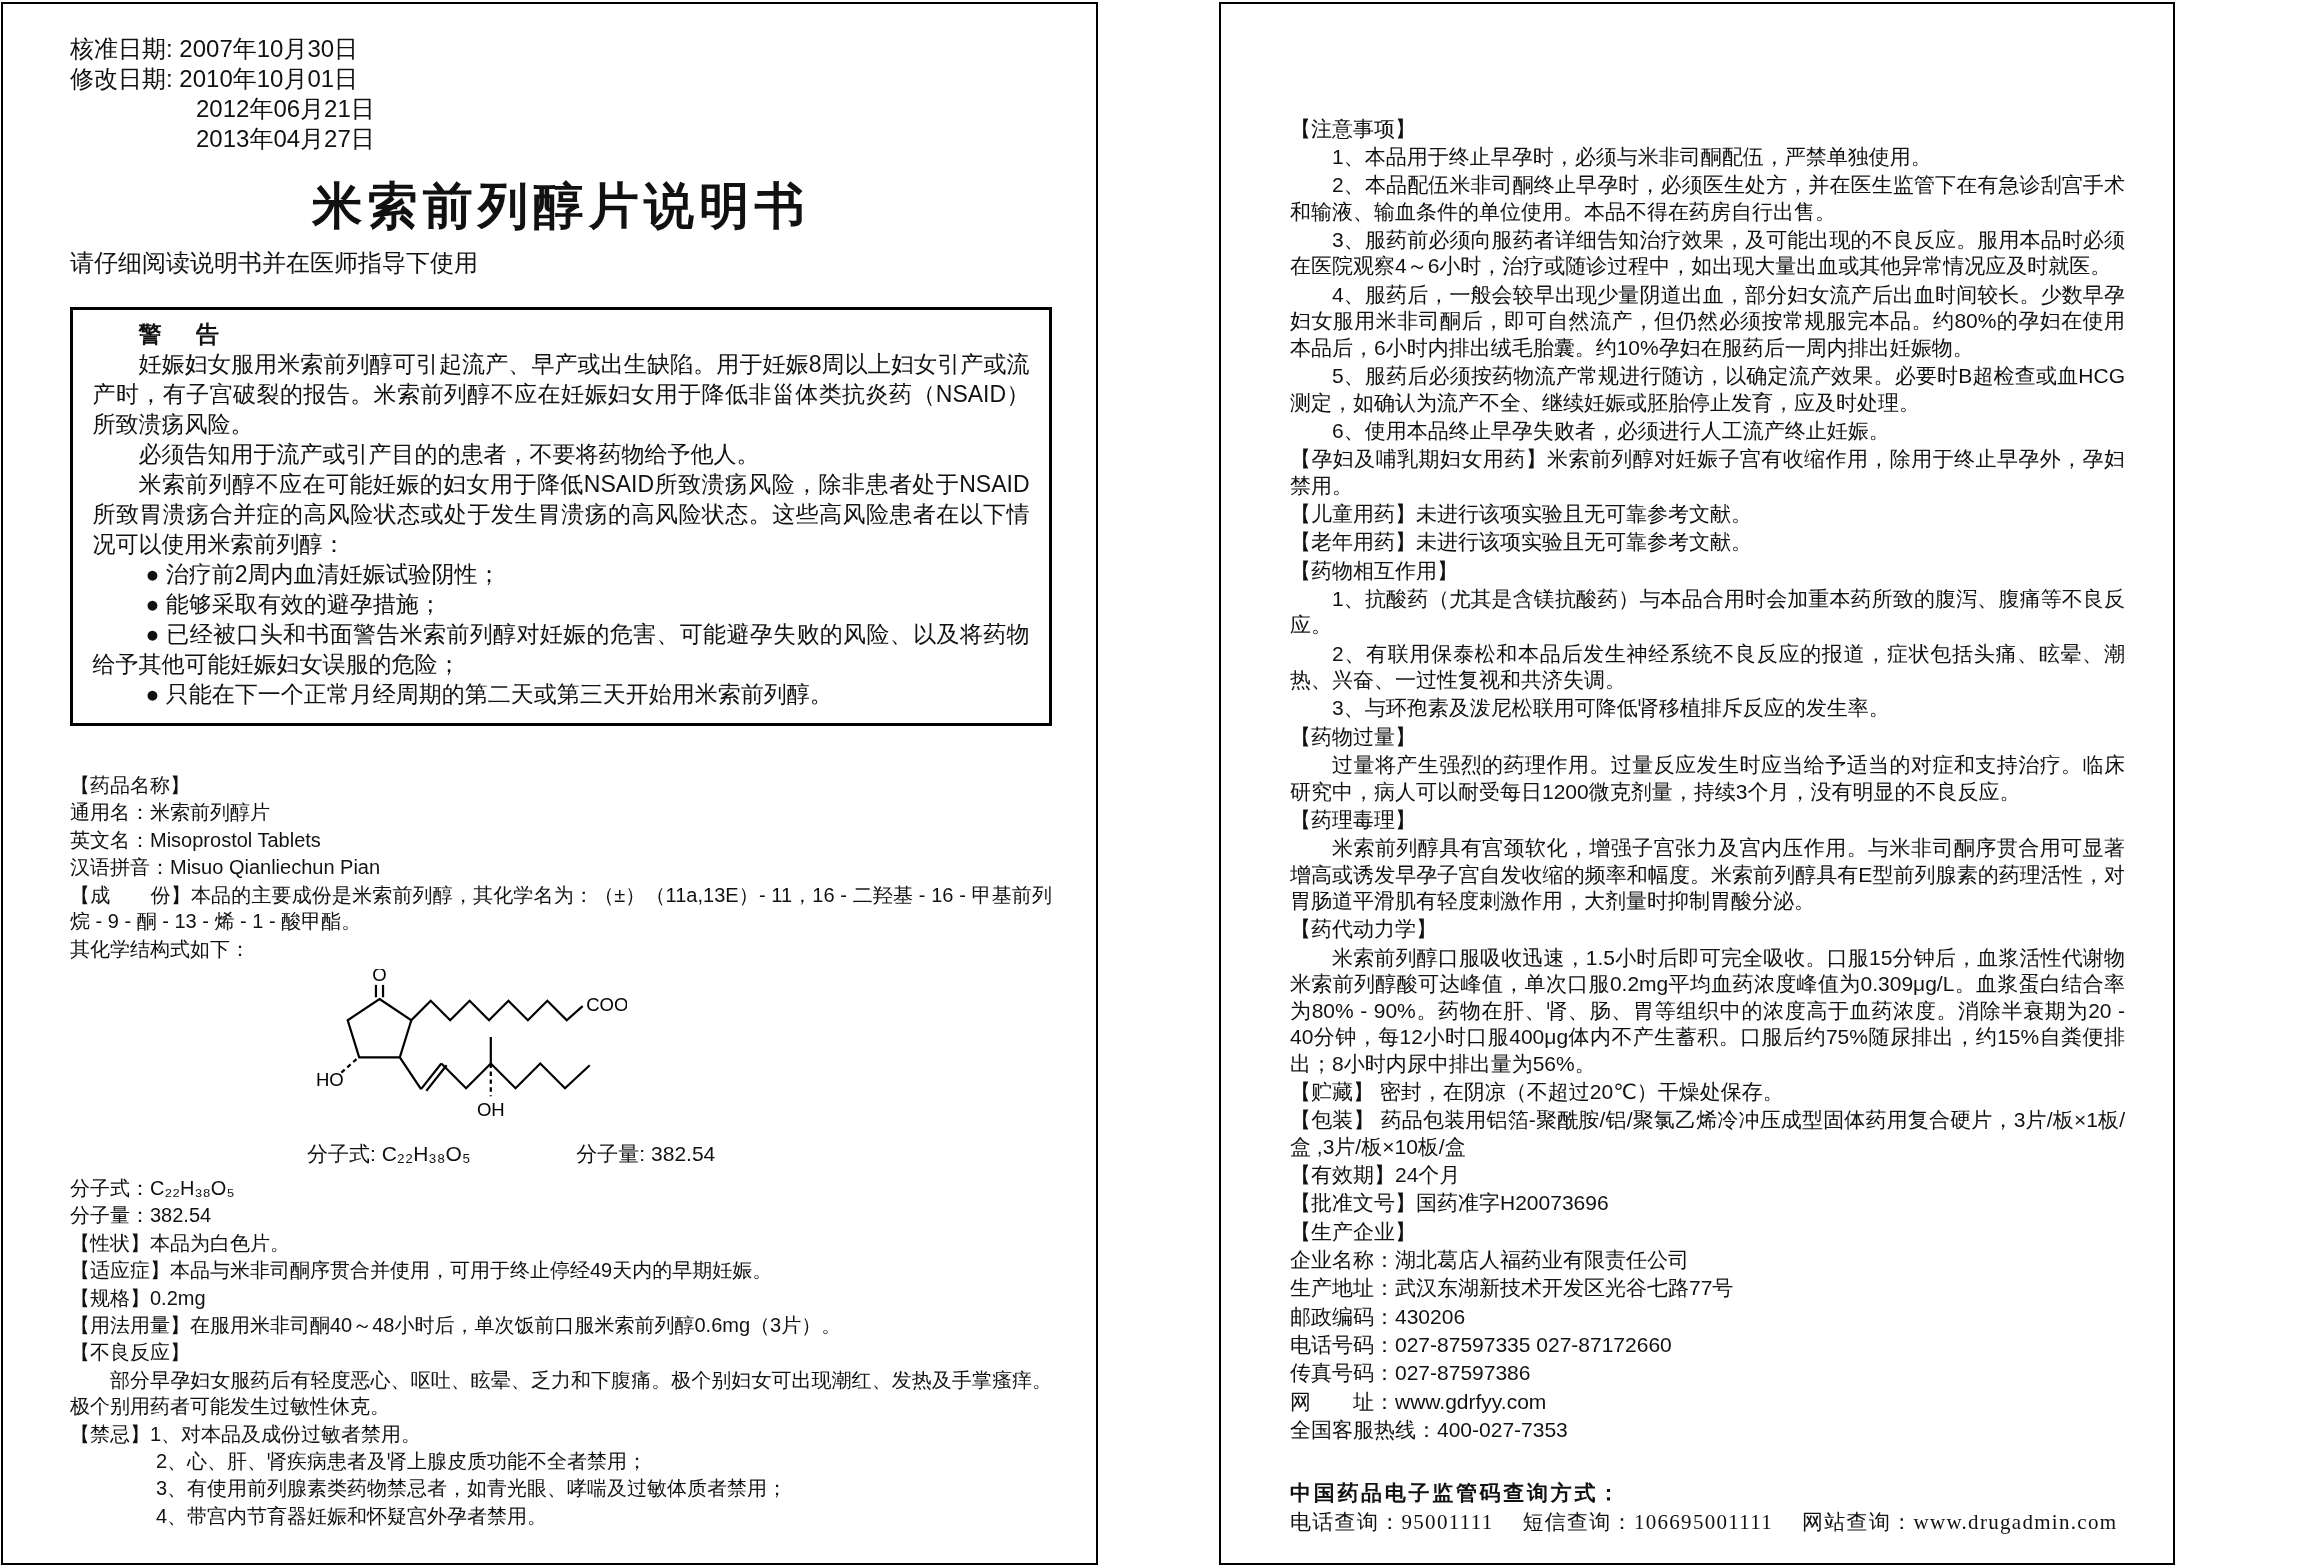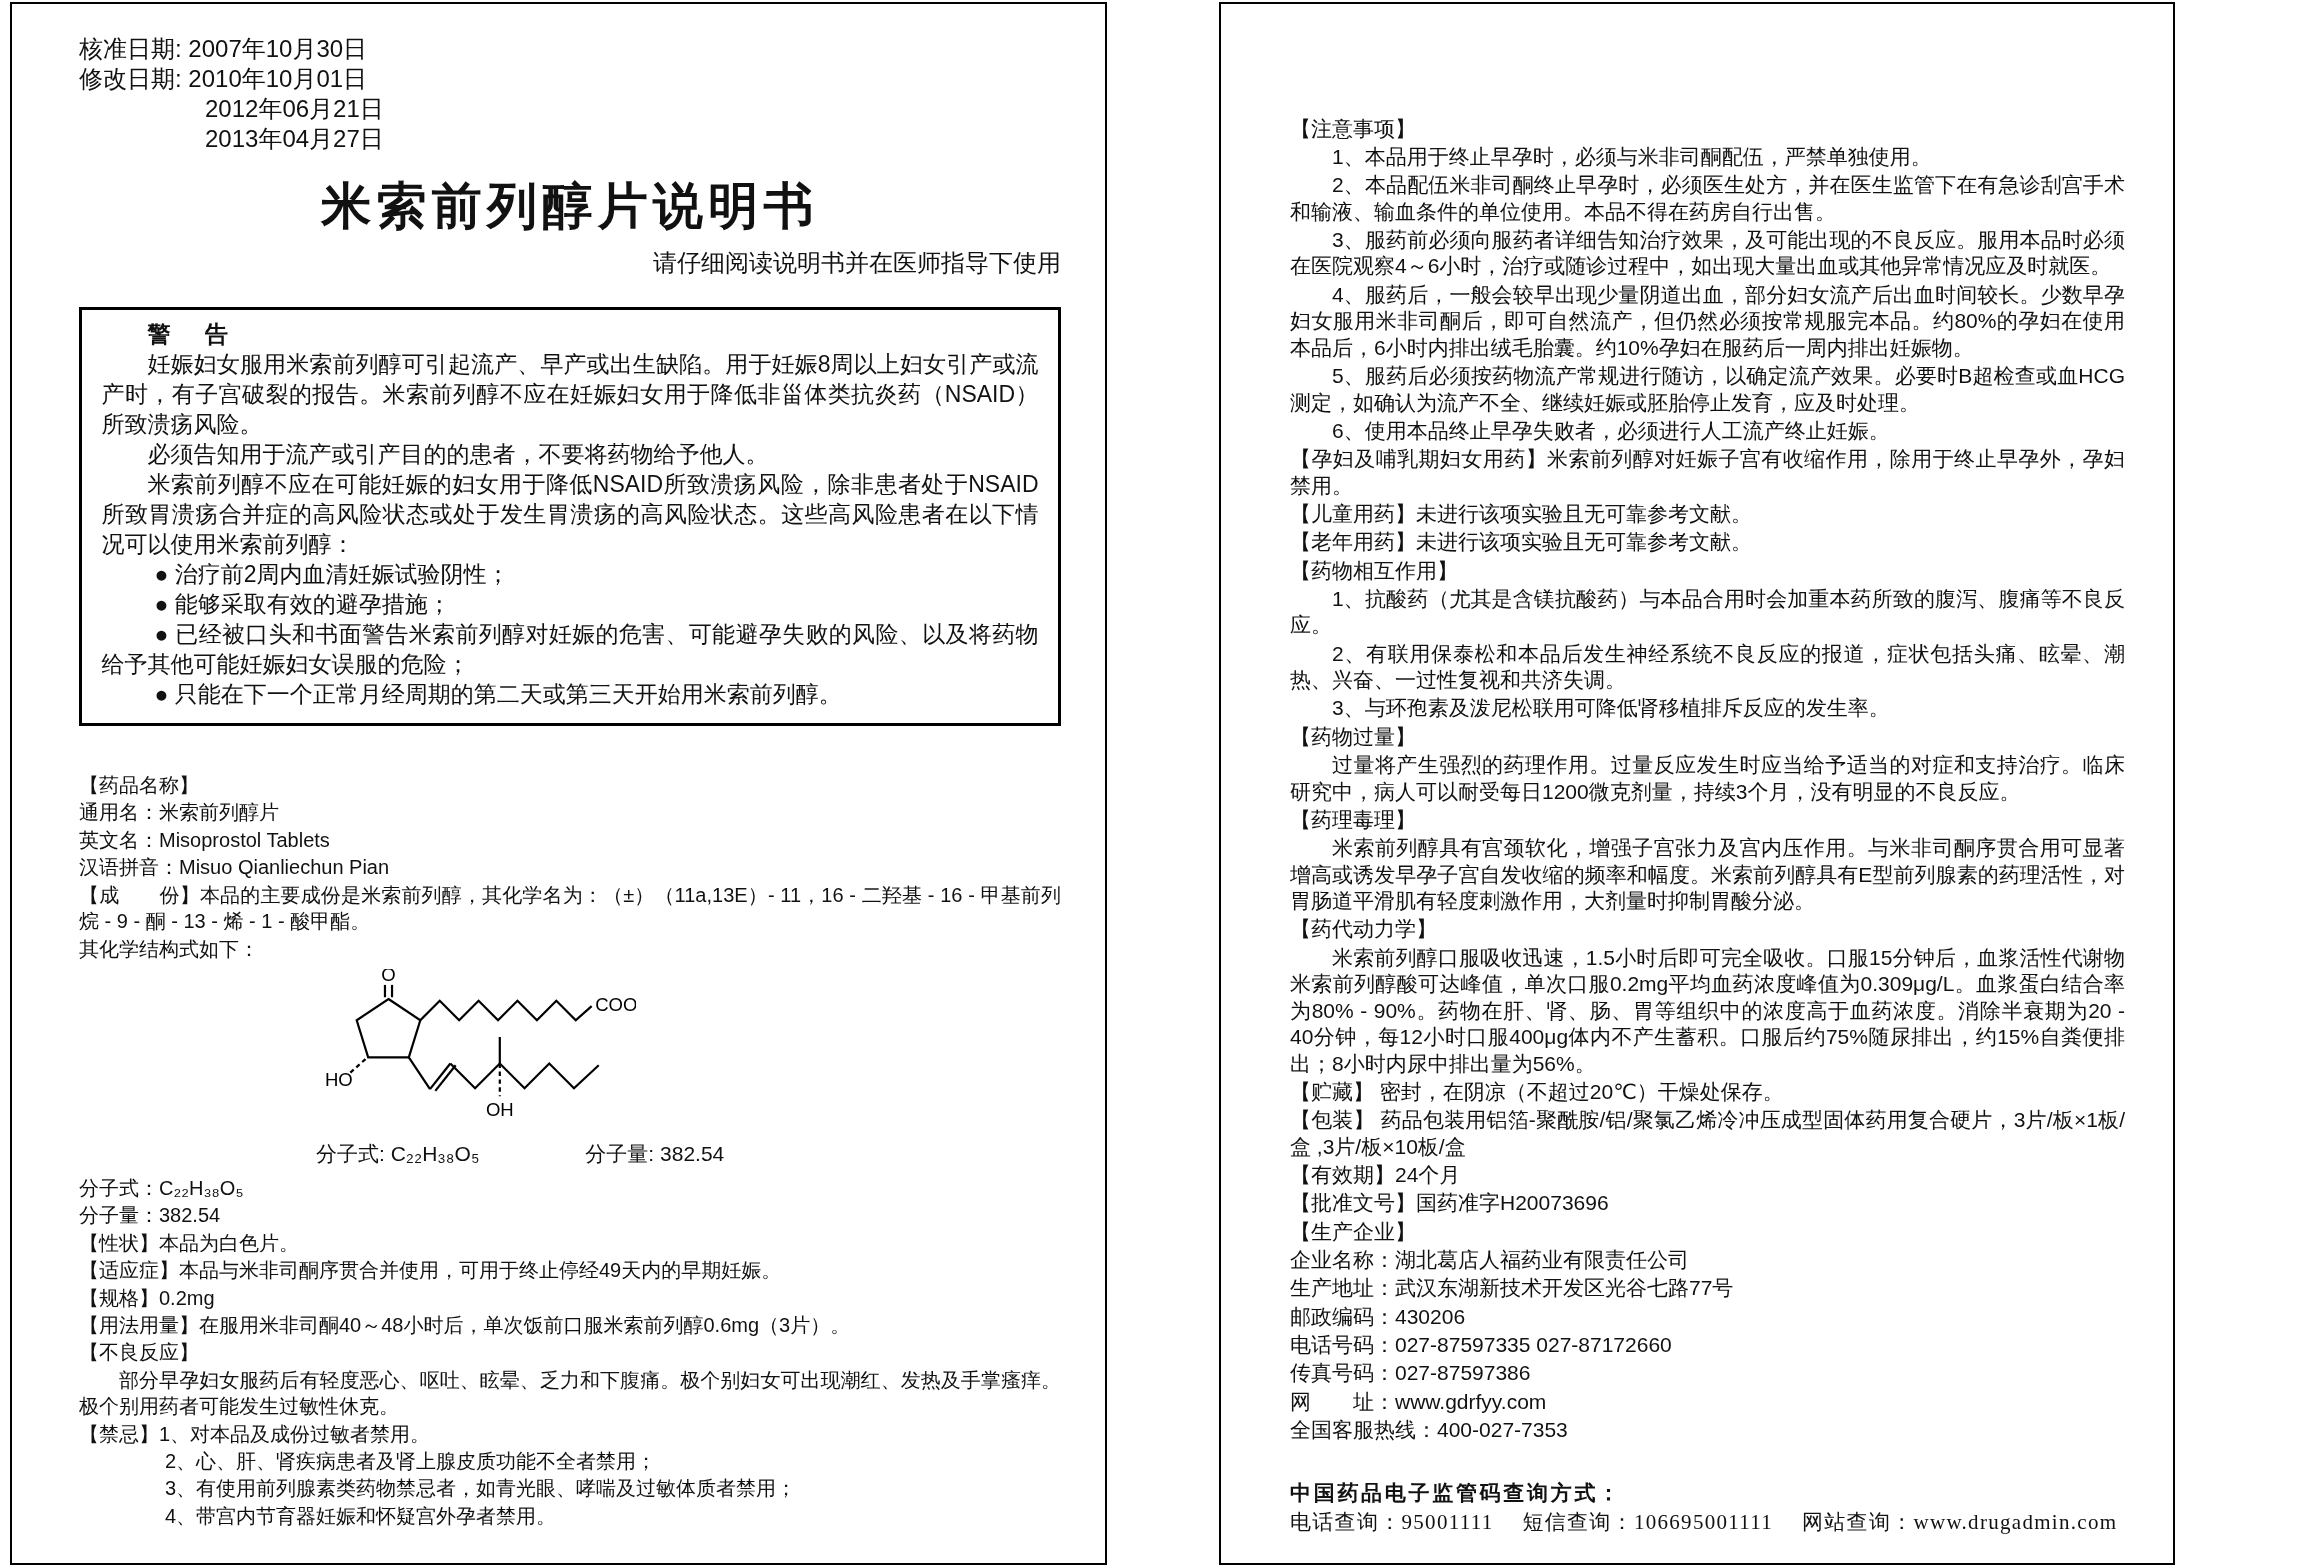--- a/index.html
+++ b/index.html
@@ -5,28 +5,28 @@
   html,body { margin:0; padding:0; }
   body {
     width:2319px; height:1569px; position:relative;
     background:#ffffff; color:#111;
     font-family:"Liberation Sans","DejaVu Sans",sans-serif;
   }
   .page {
     position:absolute; top:1.8px; background:#fff;
     border:2.7px solid #000; box-sizing:border-box; overflow:hidden;
   }
-  .page-left  { left:10px;    width:1097px; height:1563px; padding:30px 44px 0 67px; }
+  .page-left  { left:1px;    width:1097px; height:1563px; padding:30px 44px 0 67px; }
   .page-right { left:1219px; width:956px; height:1563px; padding:110px 48px 0 69px; }
 
   
   .dates p { margin:0; font-size:24px; line-height:30px; }
   .date-cont { padding-left:126px; }
   .doc-title { margin:19.5px 0 0 0; text-align:center; font-size:50px; font-weight:bold; letter-spacing:5.3px; }
-  .doc-subtitle { margin:7px 0 0 0; text-align:right; font-size:24px; }
+  .doc-subtitle { margin:7px 0 0 0; text-align:left; font-size:24px; }
 
   
   .warning-box { margin-top:28px; border:3.5px solid #000; padding:8.8px 19.5px 14px 19.5px; }
   .warning-title { margin:0 0 7px 0; text-align:center; font-size:26.5px; font-weight:bold; letter-spacing:14px; }
   .warning-box p { margin:0; font-size:23px; line-height:30px; text-align:justify; text-indent:2em; }
   .warning-box p.bullet { text-indent:2.3em; }
 
   
   .sections { margin-top:46px; }
   .sections p { margin:0.9px 0; font-size:20px; line-height:26.5px; text-align:justify; }

